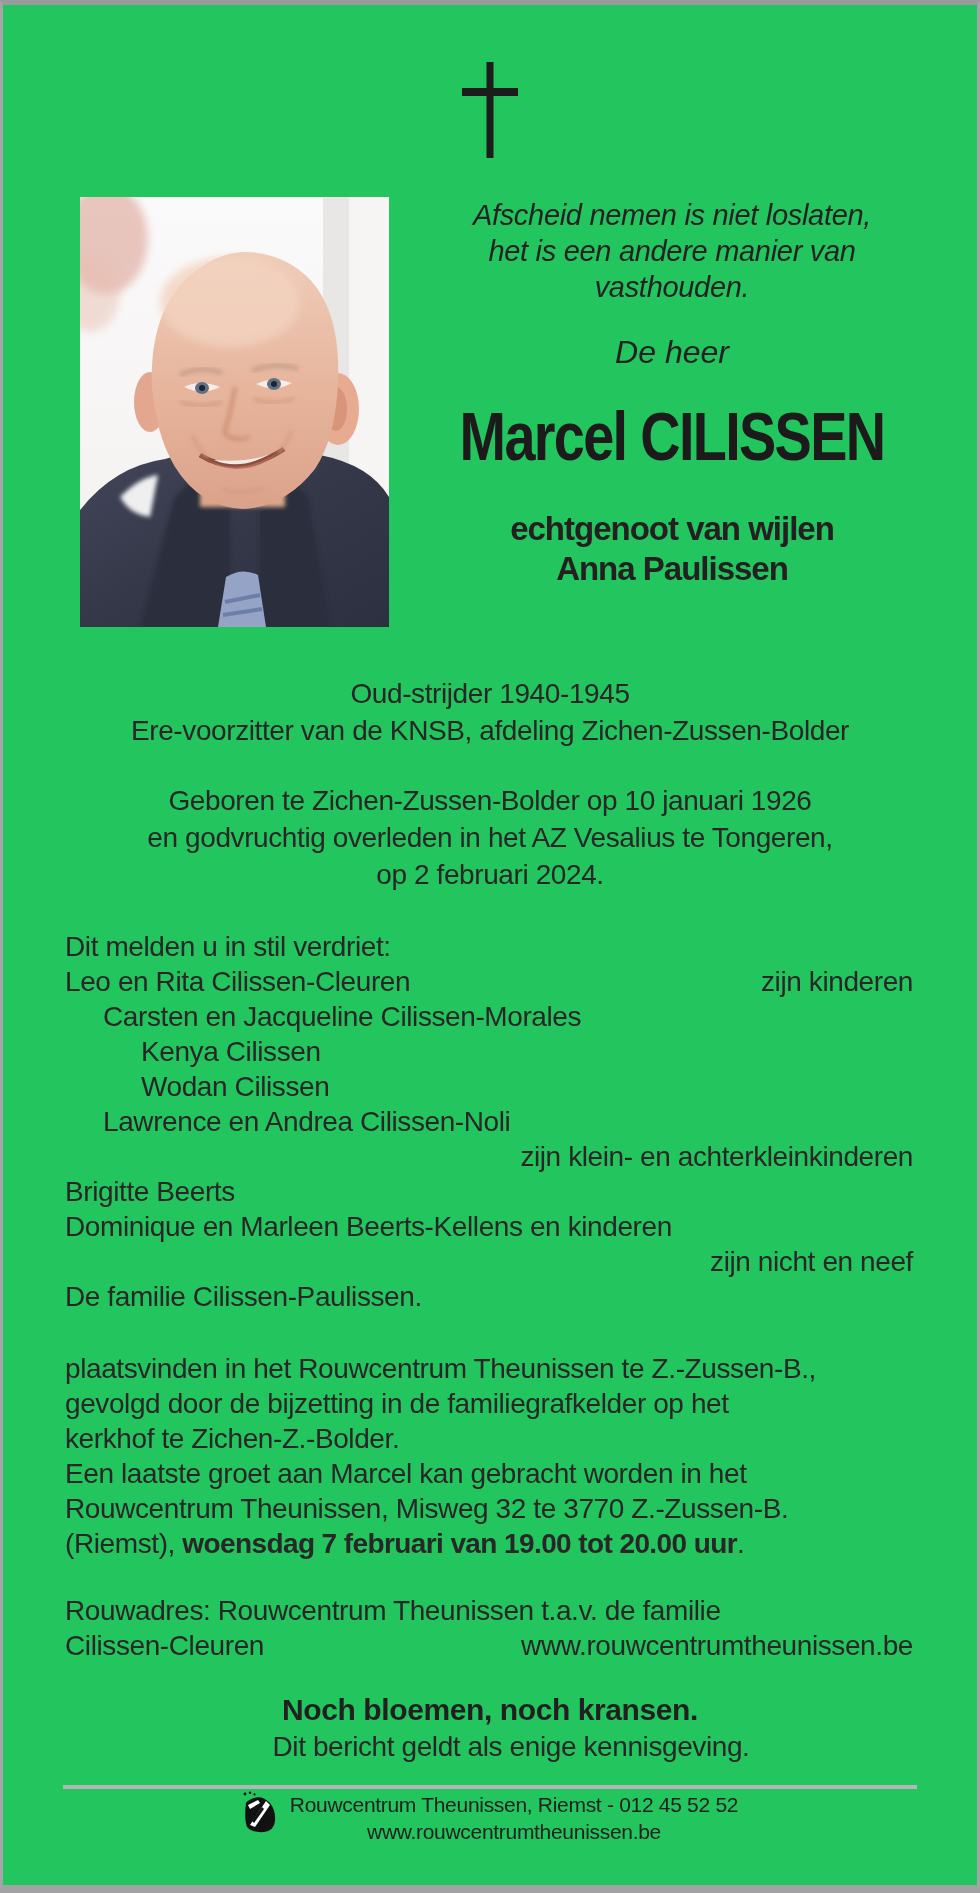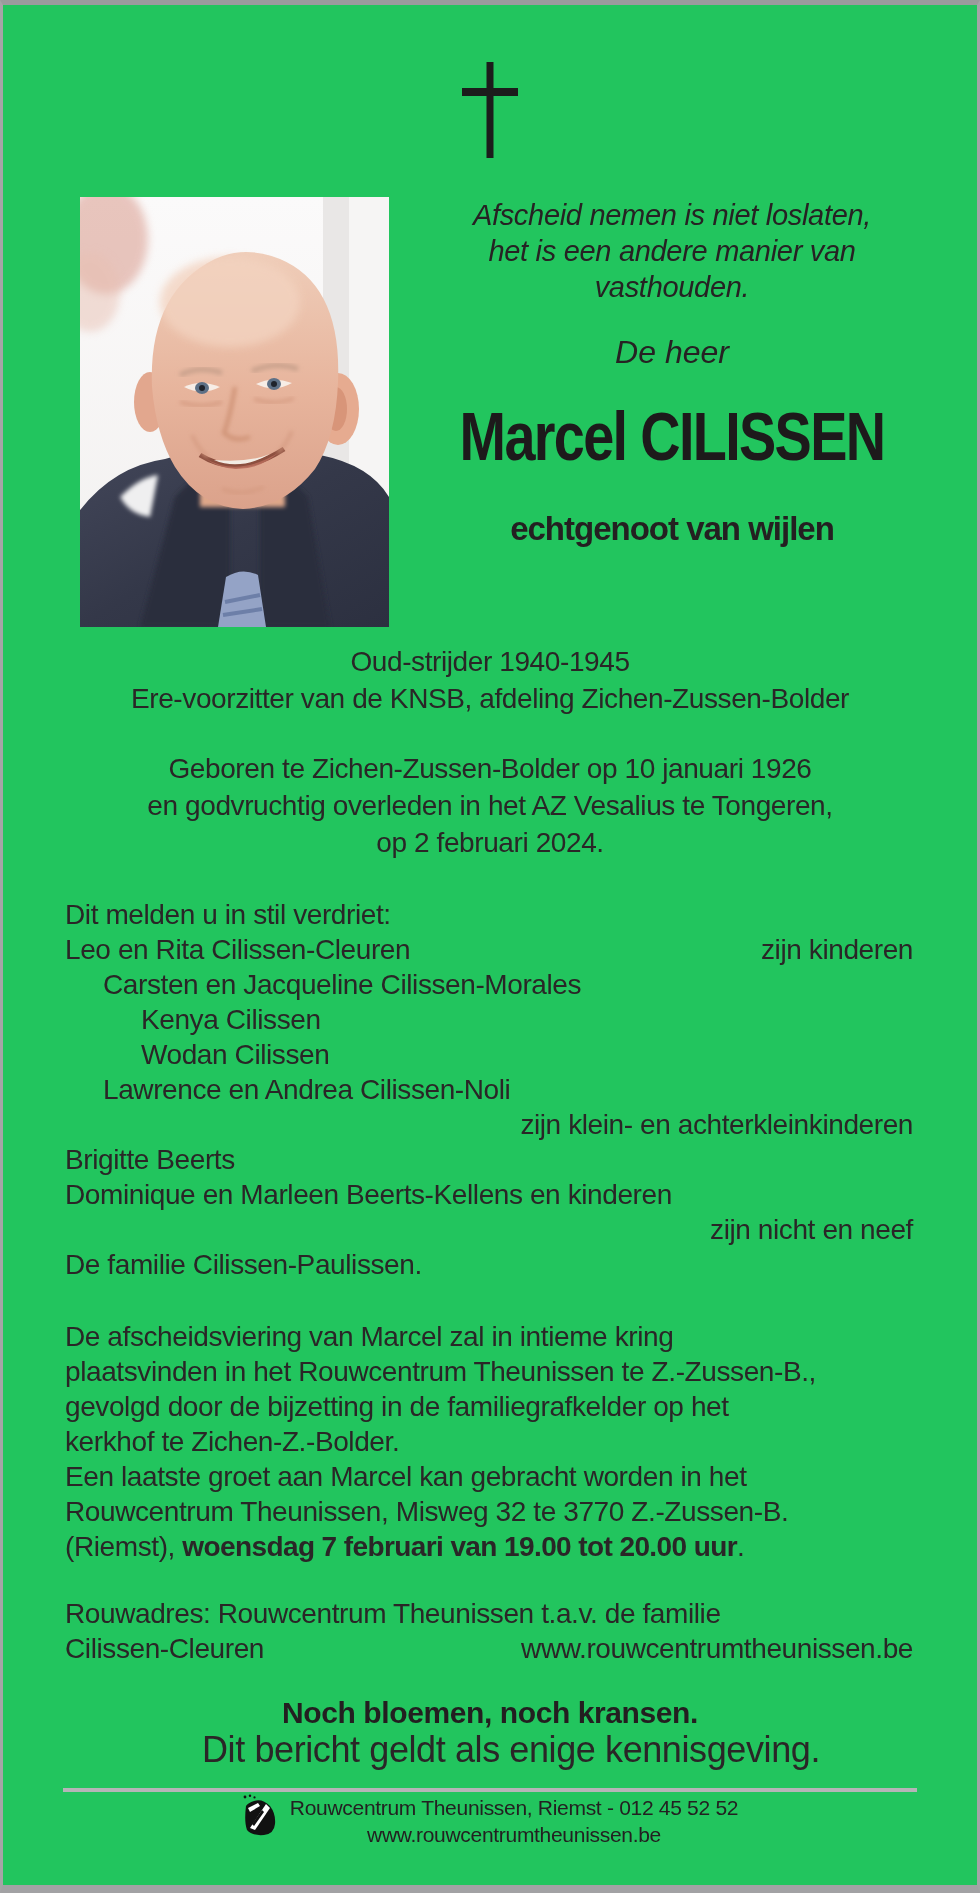--- a/index.html
+++ b/index.html
@@ -27,37 +27,37 @@
   .salutation{font-size:32px;line-height:38px;margin-top:28px;color:#262223;font-style:italic;}
   .deceased-name{
     margin-top:30px;line-height:70px;height:70px;
     font-size:68px;font-weight:700;letter-spacing:-2px;color:#1d1a1b;
     white-space:nowrap;
   }
   .deceased-name span{display:inline-block;transform:scaleX(0.82);transform-origin:center;}
   .spouse{margin-top:38px;font-size:33px;font-weight:700;line-height:40px;letter-spacing:-1px;color:#242021;}
   
   .centered{text-align:center;font-size:28px;line-height:37px;letter-spacing:-0.4px;}
-  .block-honors{margin-top:16px;}
+  .block-honors{margin-top:48px;}
   .block-life{margin-top:33px;}
   
   .family{margin:36px 64px 4px 62px;font-size:28px;line-height:35px;letter-spacing:-0.4px;}
   .family .row{display:flex;justify-content:space-between;white-space:nowrap;}
   .family .ind1{padding-left:38px;}
   .family .ind2{padding-left:76px;}
   .family .right-only{text-align:right;display:block;}
   
   .para{margin:37px 64px 0 62px;font-size:28px;line-height:35px;letter-spacing:-0.4px;}
   .para.rouwadres{margin-top:32px;}
   .rouwadres-line2{display:flex;justify-content:space-between;}
   b.inline-bold{font-weight:700;letter-spacing:-0.6px;}
   
   .closing{margin-top:28px;text-align:center;line-height:37px;letter-spacing:-0.4px;}
   .closing .strong{font-size:30px;font-weight:700;color:#231f20;}
-  .closing .normal{font-size:36px;padding-left:42px;}
+  .closing .normal{font-size:28px;padding-left:42px;}
   
   .rule{margin:20px 60px 0 60px;height:4px;background:#b5b5b7;}
   .footer{margin-top:2px;display:flex;justify-content:center;align-items:flex-start;gap:12px;}
   .footer-text{font-family:Liberation Sans, sans-serif;font-size:21px;line-height:27px;color:#232021;text-align:center;letter-spacing:-0.3px;}
 </style>
 </head>
 <body>
 
 <div class="page">
 
@@ -145,20 +145,21 @@
     <div class="hero-right">
       <div class="quote">
         <div>Afscheid nemen is niet loslaten,</div>
         <div>het is een andere manier van</div>
         <div>vasthouden.</div>
       </div>
       <div class="salutation">De heer</div>
       <div class="deceased-name"><span>Marcel CILISSEN</span></div>
       <div class="spouse">
         <div>echtgenoot van wijlen</div>
+        <div>Anna Paulissen</div>
       </div>
     </div>
   </div>
 
   <div class="centered block-honors">
     <div>Oud-strijder 1940-1945</div>
     <div>Ere-voorzitter van de KNSB, afdeling Zichen-Zussen-Bolder</div>
   </div>
 
   <div class="centered block-life">
@@ -198,21 +199,20 @@
     </div>
     <div class="right-only">
       <span>zijn nicht en neef</span>
     </div>
     <div class="row">
       <span>De familie Cilissen-Paulissen.</span>
     </div>
   </div>
 
   <div class="para">
-    <div>De afscheidsviering van Marcel zal in intieme kring</div>
     <div>plaatsvinden in het Rouwcentrum Theunissen te Z.-Zussen-B.,</div>
     <div>gevolgd door de bijzetting in de familiegrafkelder op het</div>
     <div>kerkhof te Zichen-Z.-Bolder.</div>
     <div>Een laatste groet aan Marcel kan gebracht worden in het</div>
     <div>Rouwcentrum Theunissen, Misweg 32 te 3770 Z.-Zussen-B.</div>
     <div><span>(Riemst), </span><b class="inline-bold">woensdag 7 februari van 19.00 tot 20.00 uur</b><span>.</span></div>
   </div>
 
   <div class="para rouwadres">
     <div>Rouwadres: Rouwcentrum Theunissen t.a.v. de familie</div>

